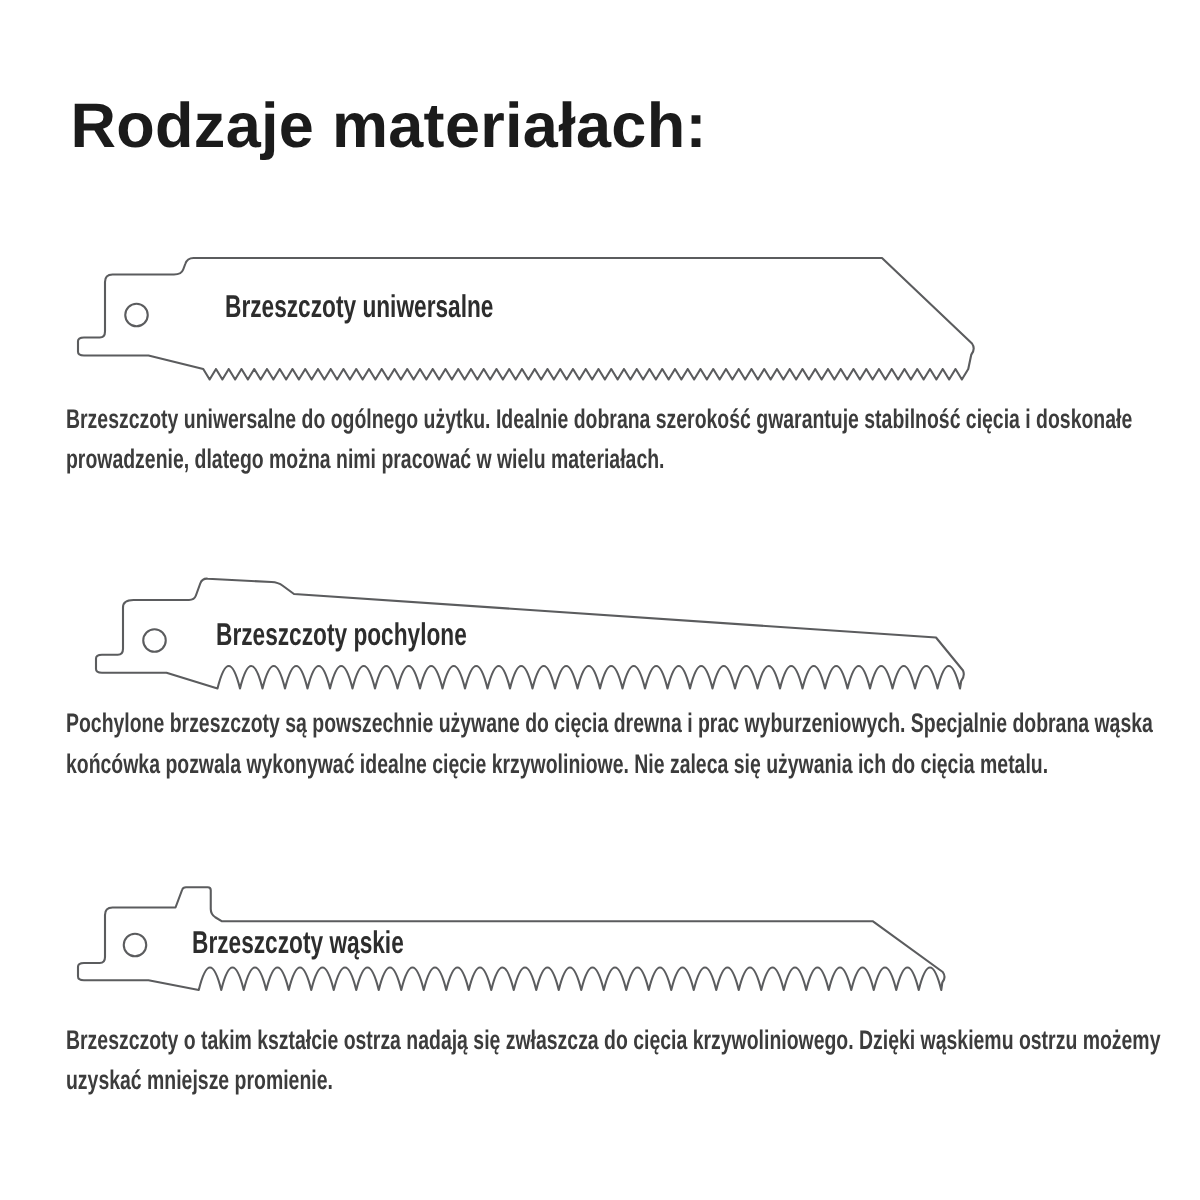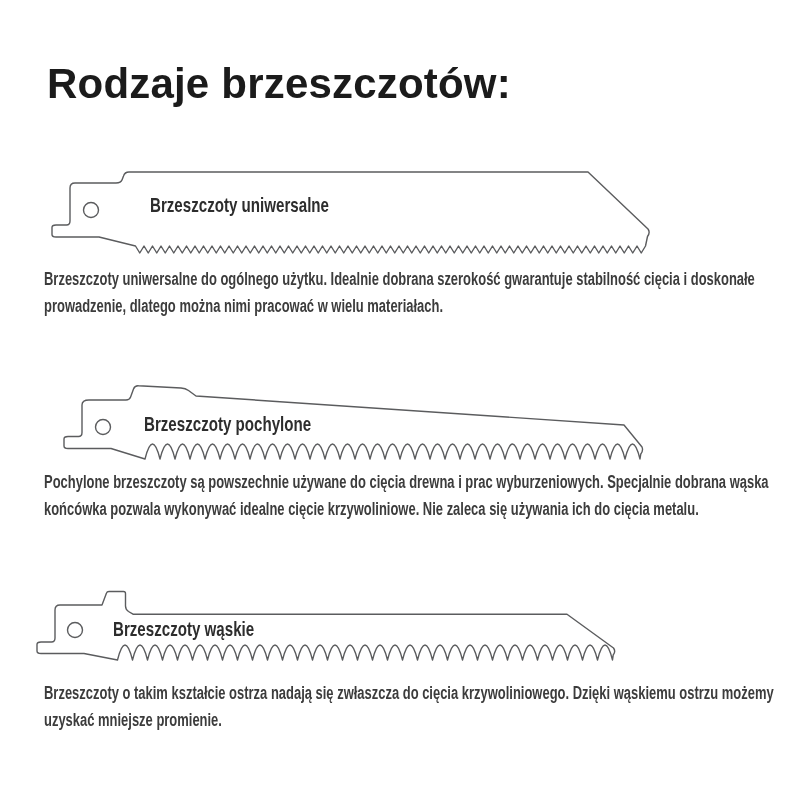--- a/index.html
+++ b/index.html
@@ -33,21 +33,21 @@
   }
   .desc .line{white-space:nowrap;}
   .outline{fill:#ffffff;stroke:#5b5c5e;stroke-width:1.4;stroke-linejoin:round;}
   .hole{fill:none;stroke:#5b5c5e;stroke-width:1.4;}
 </style>
 </head>
 <body>
 
 <div class="page">
 
-  <h1 class="title">Rodzaje brzeszczotów:</h1>
+  <h1 class="title">Rodzaje materiałach:</h1>
 
   <figure class="blade-fig" style="left:44px;top:168px;width:612px;height:92px;margin:0;">
     <svg width="612" height="92" viewBox="0 0 612 92">
       <path class="outline" d="M31,15H72Q77,15 78.2,11.5L79.5,8Q80.8,4 85,4H544L604,61Q606.5,64.5 603.5,68.5L601.5,78l-4.25,7l-4.25,-7l-4.25,7l-4.25,-7l-4.25,7l-4.25,-7l-4.25,7l-4.25,-7l-4.25,7l-4.25,-7l-4.25,7l-4.25,-7l-4.25,7l-4.25,-7l-4.25,7l-4.25,-7l-4.25,7l-4.25,-7l-4.25,7l-4.25,-7l-4.25,7l-4.25,-7l-4.25,7l-4.25,-7l-4.25,7l-4.25,-7l-4.25,7l-4.25,-7l-4.25,7l-4.25,-7l-4.25,7l-4.25,-7l-4.25,7l-4.25,-7l-4.25,7l-4.25,-7l-4.25,7l-4.25,-7l-4.25,7l-4.25,-7l-4.25,7l-4.25,-7l-4.25,7l-4.25,-7l-4.25,7l-4.25,-7l-4.25,7l-4.25,-7l-4.25,7l-4.25,-7l-4.25,7l-4.25,-7l-4.25,7l-4.25,-7l-4.25,7l-4.25,-7l-4.25,7l-4.25,-7l-4.25,7l-4.25,-7l-4.25,7l-4.25,-7l-4.25,7l-4.25,-7l-4.25,7l-4.25,-7l-4.25,7l-4.25,-7l-4.25,7l-4.25,-7l-4.25,7l-4.25,-7l-4.25,7l-4.25,-7l-4.25,7l-4.25,-7l-4.25,7l-4.25,-7l-4.25,7l-4.25,-7l-4.25,7l-4.25,-7l-4.25,7l-4.25,-7l-4.25,7l-4.25,-7l-4.25,7l-4.25,-7l-4.25,7l-4.25,-7l-4.25,7l-4.25,-7l-4.25,7l-4.25,-7l-4.25,7l-4.25,-7l-4.25,7l-4.25,-7l-4.25,7l-4.25,-7l-4.25,7l-4.25,-7l-4.25,7l-4.25,-7l-4.25,7l-4.25,-7l-4.25,7l-4.25,-7l-4.25,7l-4.25,-7l-4.25,7l-4.25,-7l-4.25,7l-4.25,-7l-4.25,7l-4.25,-7l-4.25,7l-4.25,-7l-4.25,7l-4.25,-7L55,69H12Q8,69 8,66.5V59.5Q8,57 12,57H22.5Q26,57 26,53V20Q26,15 31,15Z"></path>
       <circle class="hole" cx="47" cy="42" r="7.5"></circle>
     </svg>
     <figcaption class="blade-label" style="left:106px;top:26px;">Brzeszczoty uniwersalne</figcaption>
   </figure>
 
   <div class="desc" style="top:266px;">
@@ -61,21 +61,21 @@
       <circle class="hole" cx="47" cy="47" r="7.5"></circle>
     </svg>
     <figcaption class="blade-label" style="left:88px;top:33px;">Brzeszczoty pochylone</figcaption>
   </figure>
 
   <div class="desc" style="top:469px;">
     <div class="line">Pochylone brzeszczoty są powszechnie używane do cięcia drewna i prac wyburzeniowych. Specjalnie dobrana wąska</div>
     <div class="line">końcówka pozwala wykonywać idealne cięcie krzywoliniowe. Nie zaleca się używania ich do cięcia metalu.</div>
   </div>
 
-  <figure class="blade-fig" style="left:29px;top:585px;width:600px;height:88px;margin:0;text-align:right;">
+  <figure class="blade-fig" style="left:44px;top:585px;width:600px;height:88px;margin:0;text-align:right;">
     <svg width="600" height="88" viewBox="0 0 600 88">
       <path class="outline" d="M31,20H73L77.5,8Q78,6.5 80,6.5H94.5Q96.5,6.5 96.5,8.5V21Q96.5,24.5 99.5,26.5L104,29.2H538L584.5,63Q587,66.5 584.2,70L583.5,75q-7.5,-30 -15,0q-7.5,-30 -15,0q-7.5,-30 -15,0q-7.5,-30 -15,0q-7.5,-30 -15,0q-7.5,-30 -15,0q-7.5,-30 -15,0q-7.5,-30 -15,0q-7.5,-30 -15,0q-7.5,-30 -15,0q-7.5,-30 -15,0q-7.5,-30 -15,0q-7.5,-30 -15,0q-7.5,-30 -15,0q-7.5,-30 -15,0q-7.5,-30 -15,0q-7.5,-30 -15,0q-7.5,-30 -15,0q-7.5,-30 -15,0q-7.5,-30 -15,0q-7.5,-30 -15,0q-7.5,-30 -15,0q-7.5,-30 -15,0q-7.5,-30 -15,0q-7.5,-30 -15,0q-7.5,-30 -15,0q-7.5,-30 -15,0q-7.5,-30 -15,0q-7.5,-30 -15,0q-7.5,-30 -15,0q-7.5,-30 -15,0q-7.5,-30 -15,0q-7.5,-30 -15,0L55,68.5H12Q8,68.5 8,66V59.5Q8,57 12,57H22.5Q26,57 26,53V25Q26,20 31,20Z"></path>
       <circle class="hole" cx="46" cy="45" r="7.5"></circle>
     </svg>
     <figcaption class="blade-label" style="left:84px;top:33px;">Brzeszczoty wąskie</figcaption>
   </figure>
 
   <div class="desc" style="top:680px;">
     <div class="line">Brzeszczoty o takim kształcie ostrza nadają się zwłaszcza do cięcia krzywoliniowego. Dzięki wąskiemu ostrzu możemy</div>
     <div class="line">uzyskać mniejsze promienie.</div>

